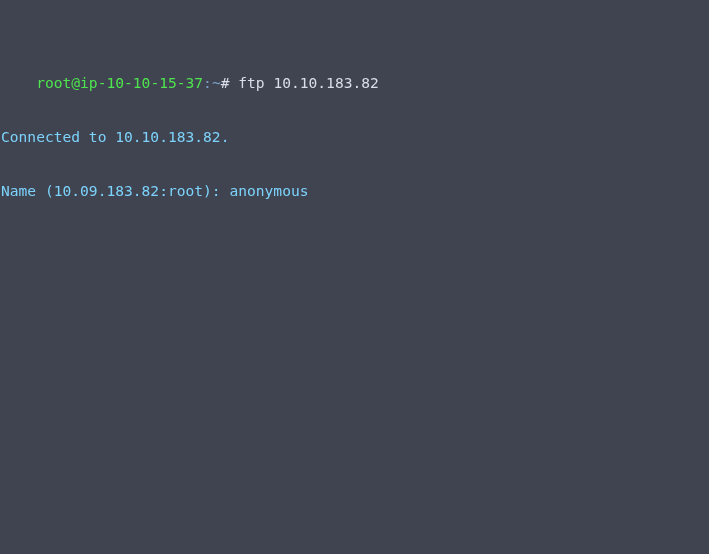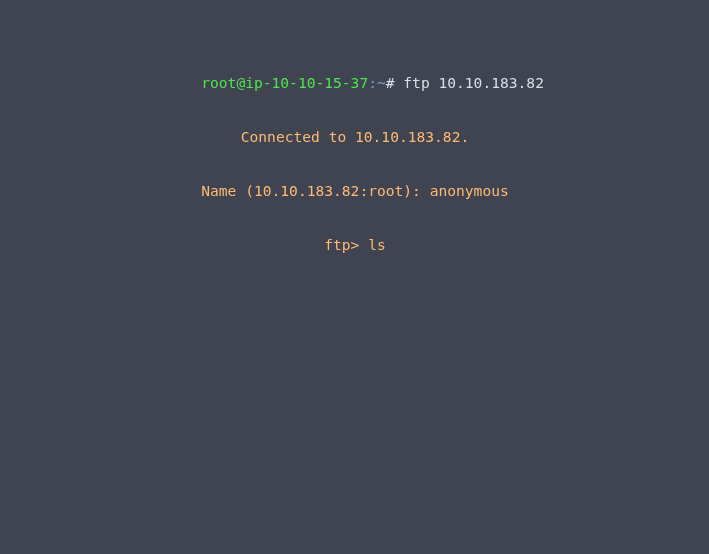--- a/index.html
+++ b/index.html
@@ -17,44 +17,42 @@
     height: 554px;
     background: #3f4450;
     color: #d9dee8;
     font-family: "DejaVu Sans Mono", "Liberation Mono", monospace;
     font-size: 14.6px;
     line-height: 18px;
     padding: 2px 0 0 1px;
     box-sizing: border-box;
     white-space: pre;
     letter-spacing: 0px;
-    text-align: center;
   }
   .line {
     height: 18px;
     white-space: pre;
   }
   .user   { color: #4fe44f; }
   .path   { color: #7a9ec2; }
   .hash   { color: #d9dee8; }
   .cmd    { color: #d9dee8; }
-  .out    { color: #fdba74; }
+  .out    { color: #7dd3fc; }
 </style>
 </head>
 <body>
 
 <div id="terminal">
 
   <div class="line">
     <span class="user">root@ip-10-10-15-37</span><span class="path">:~</span><span class="hash">#</span><span class="cmd"> ftp 10.10.183.82</span>
   </div>
 
   <div class="line out">Connected to 10.10.183.82.</div>
-  <div class="line out">Name (10.10.183.82:root): anonymous</div>
-  <div class="line out">ftp&gt; ls</div>
+  <div class="line out">Name (10.09.183.82:root): anonymous</div>
   
   
   
   
   
   
   
   
   
   

